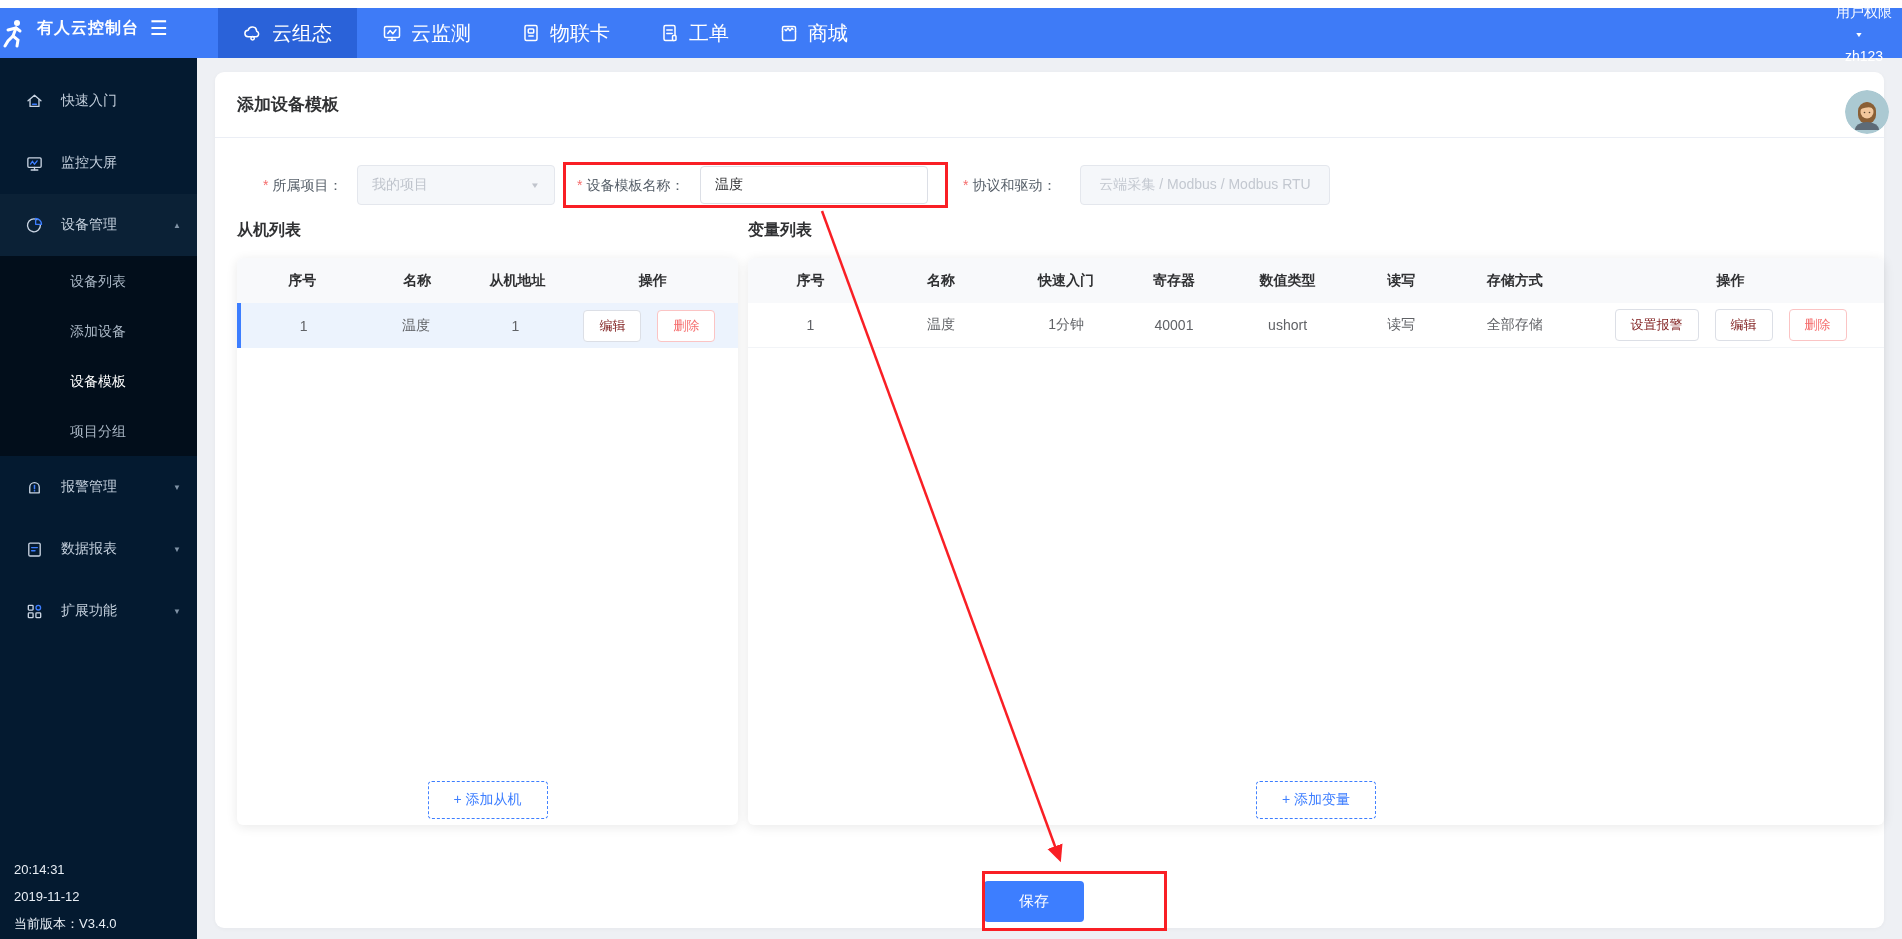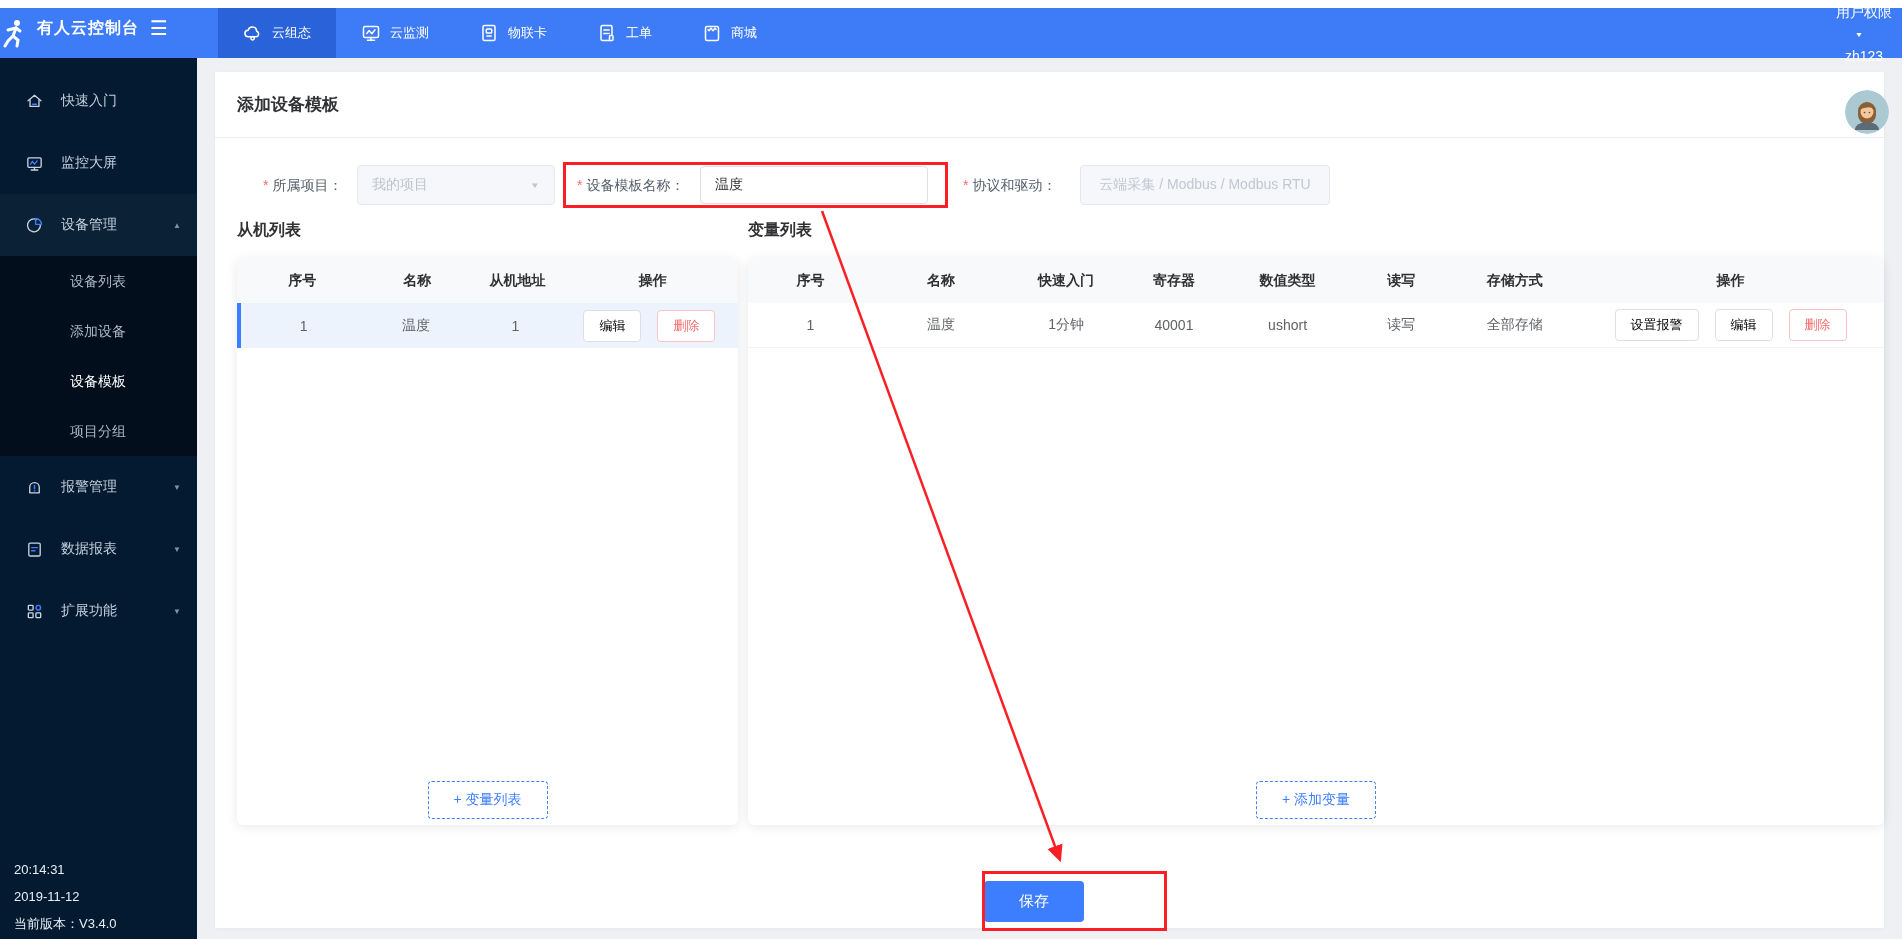--- a/index.html
+++ b/index.html
@@ -7,21 +7,21 @@
     font-family:"Liberation Sans","DejaVu Sans",sans-serif; }
   body { position:relative; }
 
   
   .topbar { position:absolute; top:8px; left:0; width:1902px; height:50px;
     background:#3e7bf7; display:flex; align-items:center; color:#fff; z-index:5; }
   .logo-area { width:197px; display:flex; align-items:flex-start; gap:9px; flex:none; }
   .logo-title { font-size:16px; font-weight:bold; letter-spacing:1px; white-space:nowrap; }
   .hamburger { font-size:20px; line-height:1; margin-left:2px; cursor:pointer; }
   .tabs { display:flex; height:50px; margin-left:21px; }
-  .tab { display:flex; align-items:center; gap:9px; padding:0 25px; font-size:13px; cursor:pointer; white-space:nowrap; }
+  .tab { display:flex; align-items:center; gap:9px; padding:0 25px; font-size:20px; cursor:pointer; white-space:nowrap; }
   .tab.active { background:#2a62d9; }
   .tab svg { flex:none; }
   .topbar-right { margin-left:auto; display:flex; align-items:center; gap:8px; padding-right:10px; font-size:14px;flex-direction:column; }
   .globe-box { width:22px; height:22px; border-radius:4px; background:rgba(255,255,255,.22);
     display:flex; align-items:center; justify-content:center; }
   .caret { font-size:9px; transform:scaleY(.8); margin:0 14px 0 4px; }
   .caret:last-of-type { margin-right:10px; }
   .avatar { width:44px; height:44px; border-radius:50%; overflow:hidden; flex:none; margin-left:6px; }
 
   
@@ -34,21 +34,21 @@
   .side-group-open { background:rgba(255,255,255,.03); }
   .submenu { background:#020e1b; }
   .submenu-item { height:50px; line-height:50px; padding-left:70px; color:#a9b6c4;
     font-size:14px; cursor:pointer; }
   .submenu-item.current { color:#ffffff; }
   .side-footer { position:absolute; left:14px; bottom:2px; color:#e8eef5; font-size:13px; line-height:27px; }
 
   
   .main { position:absolute; left:197px; top:58px; width:1705px; height:881px; background:#eef0f4; }
   .bigcard { position:absolute; left:18px; top:14px; width:1669px; height:856px;
-    background:#fff; border-radius:1px; box-shadow:0 1px 4px rgba(0,0,0,.04); }
+    background:#fff; border-radius:9px; box-shadow:0 1px 4px rgba(0,0,0,.04); }
   .page-title { height:66px; line-height:66px; padding-left:22px; font-size:17px;
     font-weight:bold; color:#303133; border-bottom:1px solid #ebeef5; }
 
   .form-row { position:absolute; top:93px; left:0; right:0; height:40px; }
   .f-label { position:absolute; height:40px; line-height:40px; font-size:14px; color:#555e68; white-space:nowrap; }
   .req { color:#f56c6c; margin-right:4px; }
   .sel-box { position:absolute; left:142px; top:0; width:198px; height:40px; background:#f5f7fa;
     border:1px solid #e4e7ed; border-radius:4px; color:#bfc4cc; font-size:14px;
     display:flex; align-items:center; padding:0 14px; cursor:not-allowed; }
   .sel-caret { margin-left:auto; font-size:10px; color:#c0c4cc; transform:scaleY(.8); }
@@ -70,21 +70,21 @@
   .tcell { text-align:center; }
   .l1{width:26%;} .l2{width:20%;} .l3{width:20%;} .l4{width:34%;}
   .r1{width:11%;} .r2{width:12%;} .r3{width:10%;} .r4{width:9%;}
   .r5{width:11%;} .r6{width:9%;}  .r7{width:11%;} .r8{width:27%;}
   .row-data { border-bottom:1px solid #f2f4f7; color:#606266; }
   .row-selected { background:#ecf3fd; border-left:4px solid #3d7eff; border-bottom:none; }
   .row-selected .l1 { width:calc(26% - 4px); }
   .btn-group { display:flex; justify-content:center; gap:16px; }
   .mini-btn { background:#fff; border:1px solid #dcdfe6; border-radius:4px; font-size:13px;
     padding:6px 15px; cursor:pointer; font-family:inherit; white-space:nowrap; }
-  .mini-blue { color:#000000; }
+  .mini-blue { color:#7f1d1d; }
   .mini-red  { color:#f56c6c; border-color:#fbc4c4; }
   .add-btn { position:absolute; bottom:6px; left:50%; transform:translateX(-50%);
     background:#fff; border:1px dashed #3d7eff; color:#3d7eff; border-radius:4px;
     font-size:14px; padding:9px 25px; cursor:pointer; font-family:inherit; white-space:nowrap; }
 
   .save-btn { position:absolute; left:769px; top:809px; width:100px; height:41px;
     background:#3d7eff; color:#fff; border:none; border-radius:4px; font-size:15px;
     cursor:pointer; font-family:inherit; }
 
   
@@ -304,21 +304,21 @@
       </div>
       <div class="trow row-data row-selected">
         <span class="tcell l1">1</span>
         <span class="tcell l2">温度</span>
         <span class="tcell l3">1</span>
         <span class="tcell l4 btn-group">
           <button class="mini-btn mini-blue">编辑</button>
           <button class="mini-btn mini-red">删除</button>
         </span>
       </div>
-      <button class="add-btn">+ 变量列表</button>
+      <button class="add-btn">+ 添加从机</button>
     </div>
 
     <div class="tcard right">
       <div class="trow thead">
         <span class="tcell r1">序号</span>
         <span class="tcell r2">名称</span>
         <span class="tcell r3">快速入门</span>
         <span class="tcell r4">寄存器</span>
         <span class="tcell r5">数值类型</span>
         <span class="tcell r6">读写</span>

